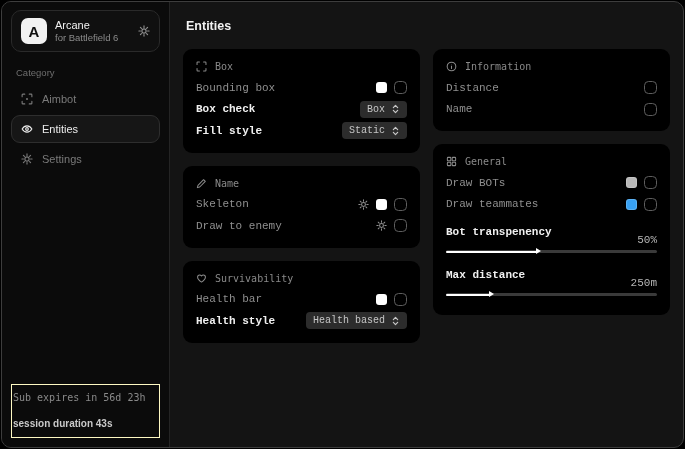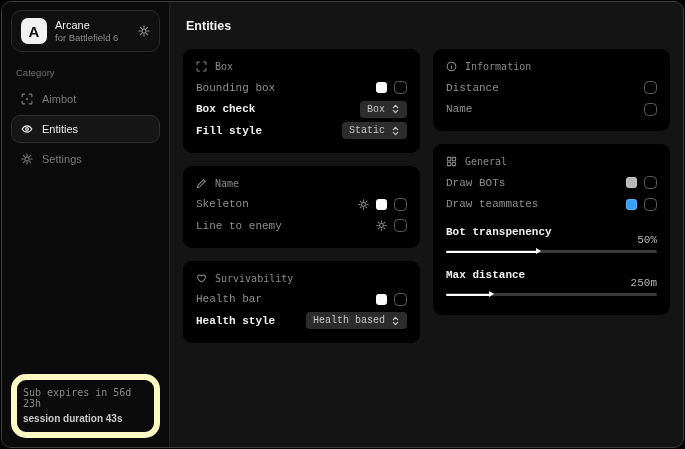--- a/index.html
+++ b/index.html
@@ -10,23 +10,23 @@
   .sidebar { width:175px; background:#0b0b0b; border-right:1px solid #242424; padding:8px 9px 9px; display:flex; flex-direction:column; }
   .brand-card { border:1px solid #2a2a2a; background:#101010; border-radius:10px; padding:7px 9px; display:flex; align-items:center; gap:8px; }
   .logo { width:26px; height:26px; background:#f2f2f2; color:#101010; border-radius:7px; display:flex; align-items:center; justify-content:center; font-weight:700; font-size:15px; flex:none; }
   .brand-name { font-size:11px; font-weight:400; color:#f0f0f0; }
   .brand-sub { font-size:9.5px; color:#8b8b8b; margin-top:1px; }
   .brand-gear { margin-left:auto; color:#909090; display:flex; cursor:pointer; }
   .cat-label { margin:15px 5px 7px; font-size:9.5px; color:#6e6e6e; }
   .nav-item { display:flex; align-items:flex-start; gap:9px; padding:7px 9px; border:1px solid transparent; border-radius:9px; color:#7a7a7a; font-size:11px; margin-bottom:2px; cursor:pointer; }
   .nav-item.selected { color:#ececec; background:#161616; border-color:#2e2e2e; }
   .nav-item .ic { display:flex; flex:none; }
-  .sub-box { margin-top:auto; border:6px solid #fef9c3; border-radius:15px; padding:7px 6px 8px; }
+  .sub-box { margin-top:auto; border:1px solid #fef9c3; border-radius:0; padding:7px 1px 8px; }
   .sub-line1 { font-family:"DejaVu Sans Mono",monospace; font-size:10px; color:#8a8a8a; }
-  .sub-line2 { font-size:10px; font-weight:700; color:#c9c9c9; margin-top:4px; }
+  .sub-line2 { font-size:10px; font-weight:700; color:#c9c9c9; margin-top:15px; }
 
   
   .main { flex:1; padding:12px 13px; }
   .page-title { font-size:12.5px; font-weight:700; color:#f2f2f2; margin:5px 0 16px 3px; }
   .columns { display:flex; gap:13px; align-items:flex-start; }
   .col { width:237px; display:flex; flex-direction:column; gap:13px; }
   .card { background:#000000; border-radius:9px; padding:9px 13px 11px; }
   .card-header { display:flex; align-items:center; gap:8px; color:#8a8a8a; font-family:"DejaVu Sans Mono",monospace; font-size:10px; padding:3px 0 5px; }
   .row { display:flex; align-items:center; justify-content:space-between; min-height:21.5px;font-family:Liberation Mono, monospace; }
   .row-label { font-size:11px; color:#8f8f8f; }
@@ -165,21 +165,21 @@
                   <svg width="11" height="11" viewBox="0 0 16 16" fill="none" stroke="currentColor" stroke-width="1.5" stroke-linecap="round">
                     <circle cx="8" cy="8" r="2.8"></circle>
                     <path d="M8 1.2v2M8 12.8v2M1.2 8h2M12.8 8h2M3.2 3.2l1.4 1.4M11.4 11.4l1.4 1.4M12.8 3.2l-1.4 1.4M4.6 11.4l-1.4 1.4"></path>
                   </svg>
                 </span>
               <span class="swatch" style="background: rgb(255, 255, 255);"></span>
               <span class="checkbox"></span>
             </span>
           </div>
           <div class="row">
-            <span class="row-label">Line to enemy</span>
+            <span class="row-label">Draw to enemy</span>
             <span class="controls">
               <span class="row-gear">
                   <svg width="11" height="11" viewBox="0 0 16 16" fill="none" stroke="currentColor" stroke-width="1.5" stroke-linecap="round">
                     <circle cx="8" cy="8" r="2.8"></circle>
                     <path d="M8 1.2v2M8 12.8v2M1.2 8h2M12.8 8h2M3.2 3.2l1.4 1.4M11.4 11.4l1.4 1.4M12.8 3.2l-1.4 1.4M4.6 11.4l-1.4 1.4"></path>
                   </svg>
                 </span>
               <span class="checkbox"></span>
             </span>
           </div>

